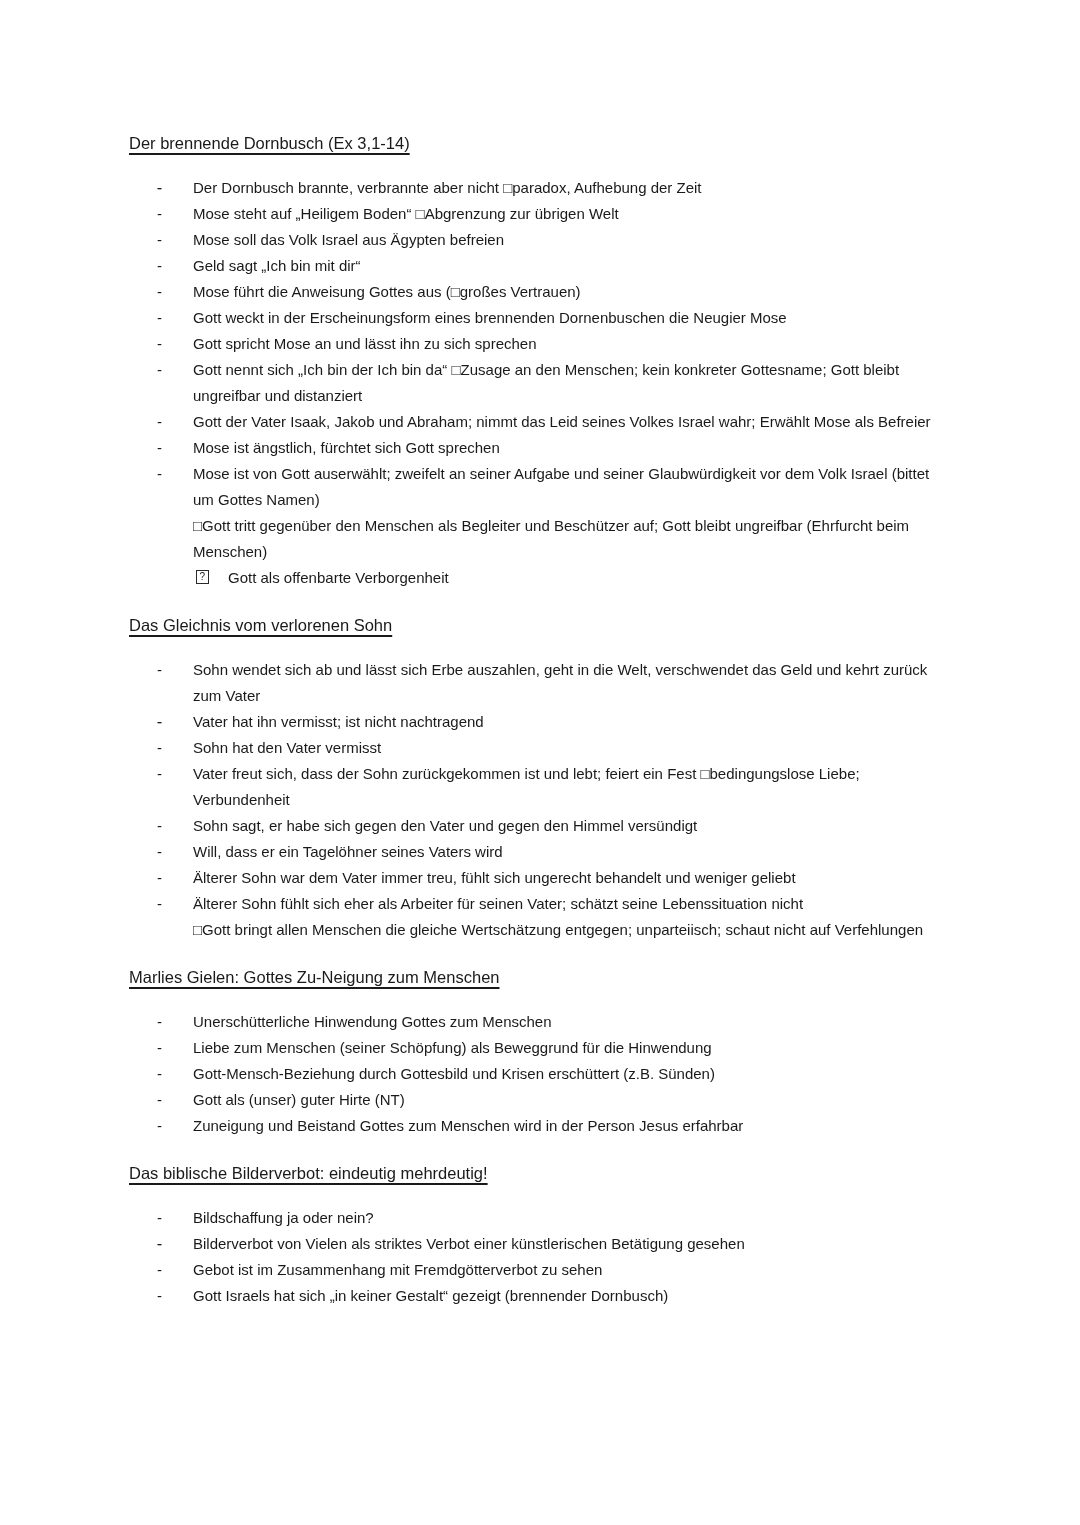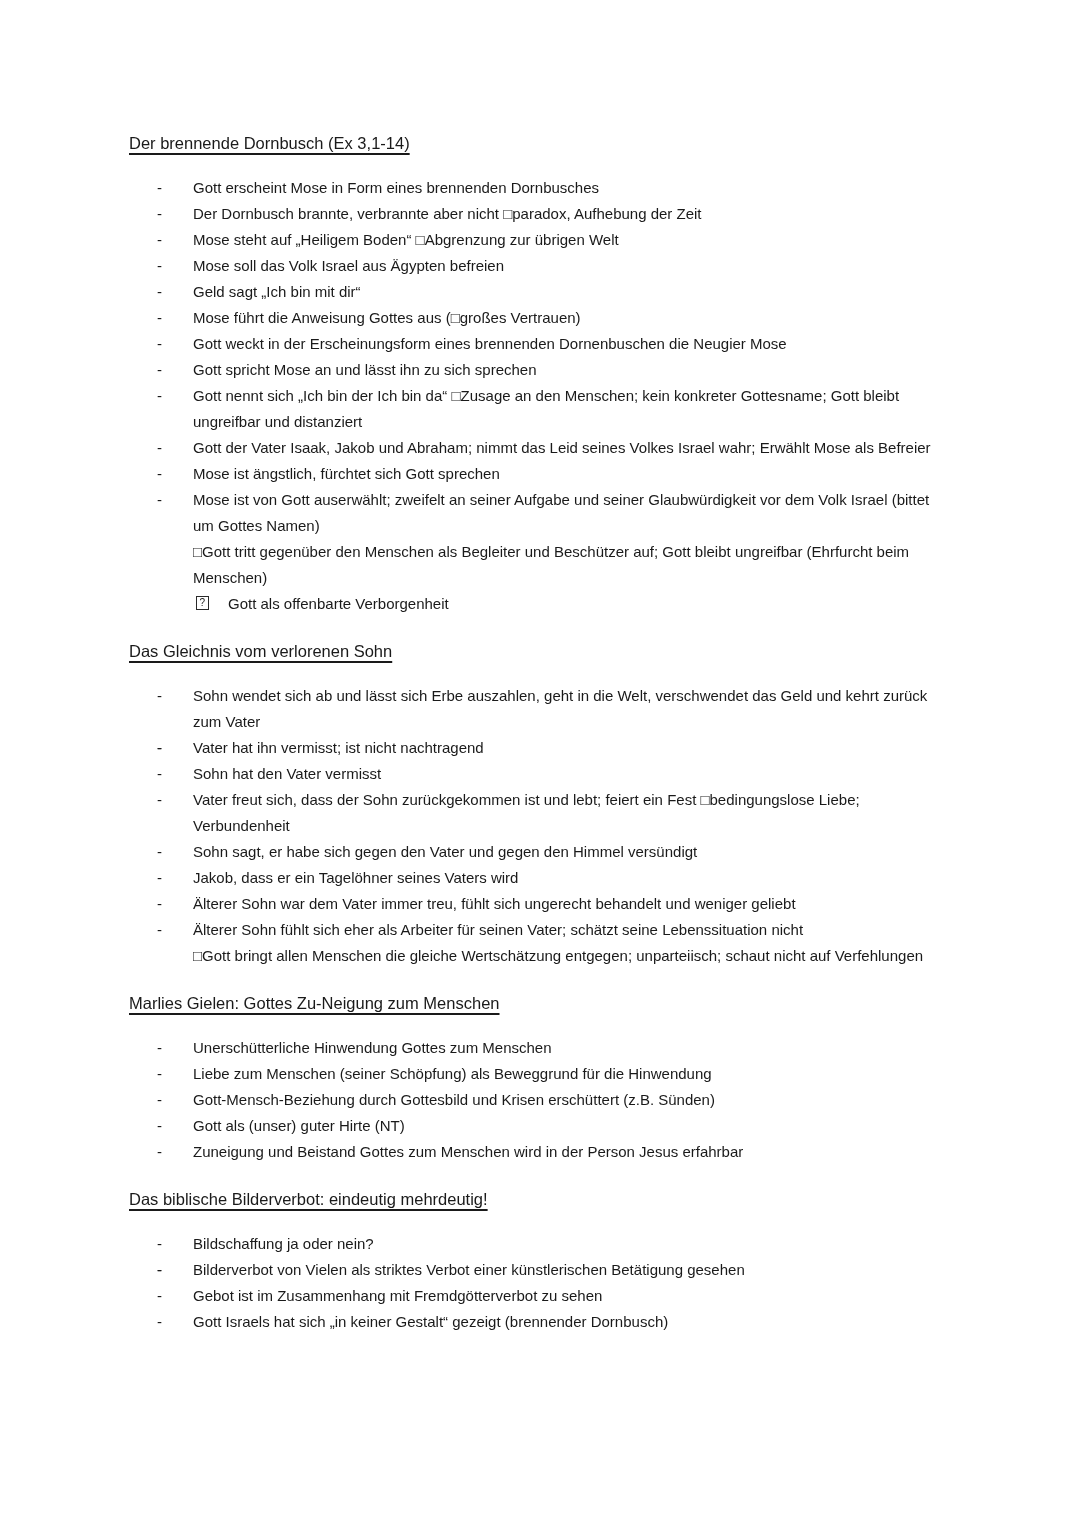--- a/index.html
+++ b/index.html
@@ -62,21 +62,21 @@
   .item-text { }
 </style>
 </head>
 <body>
 
 <div class="page">
   <main class="content">
       <section class="doc-section">
         <h2 class="section-title">Der brennende Dornbusch (Ex 3,1-14)</h2>
         <div class="item-list">
-          <div class="doc-item dash"><span class="bullet-dash">-</span><span class="item-text">Gott erscheint Mose in Form eines brennenden Dornbusches</span></div>
+          <div class="doc-item dash"><span class="bullet-dash">-</span></div>
           <div class="doc-item dash"><span class="bullet-dash">-</span><span class="item-text">Der Dornbusch brannte, verbrannte aber nicht □paradox, Aufhebung der Zeit</span></div>
           <div class="doc-item dash"><span class="bullet-dash">-</span><span class="item-text">Mose steht auf „Heiligem Boden“ □Abgrenzung zur übrigen Welt</span></div>
           <div class="doc-item dash"><span class="bullet-dash">-</span><span class="item-text">Mose soll das Volk Israel aus Ägypten befreien</span></div>
           <div class="doc-item dash"><span class="bullet-dash">-</span><span class="item-text">Geld sagt „Ich bin mit dir“</span></div>
           <div class="doc-item dash"><span class="bullet-dash">-</span><span class="item-text">Mose führt die Anweisung Gottes aus (□großes Vertrauen)</span></div>
           <div class="doc-item dash"><span class="bullet-dash">-</span><span class="item-text">Gott weckt in der Erscheinungsform eines brennenden Dornenbuschen die Neugier Mose</span></div>
           <div class="doc-item dash"><span class="bullet-dash">-</span><span class="item-text">Gott spricht Mose an und lässt ihn zu sich sprechen</span></div>
           <div class="doc-item dash"><span class="bullet-dash">-</span><span class="item-text">Gott nennt sich „Ich bin der Ich bin da“ □Zusage an den Menschen; kein konkreter Gottesname; Gott bleibt ungreifbar und distanziert</span></div>
           <div class="doc-item dash"><span class="bullet-dash">-</span><span class="item-text">Gott der Vater Isaak, Jakob und Abraham; nimmt das Leid seines Volkes Israel wahr; Erwählt Mose als Befreier</span></div>
           <div class="doc-item dash"><span class="bullet-dash">-</span><span class="item-text">Mose ist ängstlich, fürchtet sich Gott sprechen</span></div>
@@ -87,21 +87,21 @@
       </section>
       <section class="doc-section">
         <h2 class="section-title">Das Gleichnis vom verlorenen Sohn</h2>
         <div class="item-list">
           <div class="doc-item dash"><span class="bullet-dash">-</span><span class="item-text">Sohn wendet sich ab und lässt sich Erbe auszahlen, geht in die Welt, verschwendet das Geld und kehrt zurück zum Vater</span></div>
           <div class="doc-item dash"><span class="bullet-dash">-</span></div>
           <div class="doc-item dash"><span class="bullet-dash">-</span><span class="item-text">Vater hat ihn vermisst; ist nicht nachtragend</span></div>
           <div class="doc-item dash"><span class="bullet-dash">-</span><span class="item-text">Sohn hat den Vater vermisst</span></div>
           <div class="doc-item dash"><span class="bullet-dash">-</span><span class="item-text">Vater freut sich, dass der Sohn zurückgekommen ist und lebt; feiert ein Fest □bedingungslose Liebe; Verbundenheit</span></div>
           <div class="doc-item dash"><span class="bullet-dash">-</span><span class="item-text">Sohn sagt, er habe sich gegen den Vater und gegen den Himmel versündigt</span></div>
-          <div class="doc-item dash"><span class="bullet-dash">-</span><span class="item-text">Jakob, dass er ein Tagelöhner seines Vaters wird</span></div>
+          <div class="doc-item dash"><span class="bullet-dash">-</span><span class="item-text">Will, dass er ein Tagelöhner seines Vaters wird</span></div>
           <div class="doc-item dash"><span class="bullet-dash">-</span><span class="item-text">Älterer Sohn war dem Vater immer treu, fühlt sich ungerecht behandelt und weniger geliebt</span></div>
           <div class="doc-item dash"><span class="bullet-dash">-</span><span class="item-text">Älterer Sohn fühlt sich eher als Arbeiter für seinen Vater; schätzt seine Lebenssituation nicht</span></div>
           <div class="doc-item none"><span class="item-text">□Gott bringt allen Menschen die gleiche Wertschätzung entgegen; unparteiisch; schaut nicht auf Verfehlungen</span></div>
         </div>
       </section>
       <section class="doc-section">
         <h2 class="section-title">Marlies Gielen: Gottes Zu-Neigung zum Menschen</h2>
         <div class="item-list">
           <div class="doc-item dash"><span class="bullet-dash">-</span><span class="item-text">Unerschütterliche Hinwendung Gottes zum Menschen</span></div>
           <div class="doc-item dash"><span class="bullet-dash">-</span><span class="item-text">Liebe zum Menschen (seiner Schöpfung) als Beweggrund für die Hinwendung</span></div>

